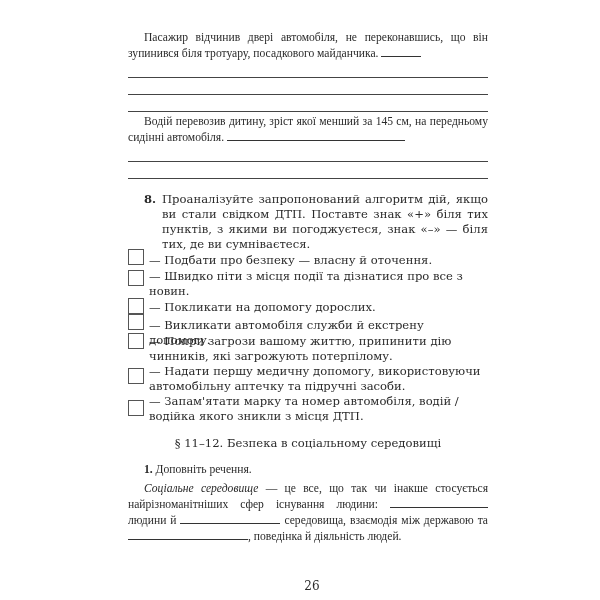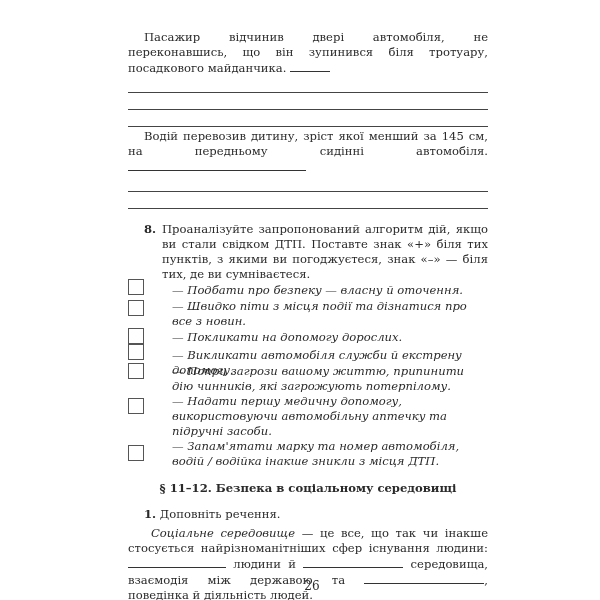--- a/index.html
+++ b/index.html
@@ -1,28 +1,28 @@
 <!DOCTYPE html>
 <html><head>
   <meta charset="utf-8">
   <style>
     html, body { margin: 0; padding: 0; background: #ffffff; }
     body { width: 600px; height: 600px; position: relative; overflow: hidden;
       font-family: "DejaVu Serif", "Liberation Serif", serif; color: #2a2a2a; }
     .page { position: absolute; left: 128px; top: 30px; width: 360px; font-size: 11.6px; line-height: 15px; }
     .para { margin: 0; text-align: justify; }
-    .indent { text-indent: 16px; }
+    .indent { text-indent: 16px; font-family: Liberation Serif, serif; }
     .fill { display: inline-block; border-bottom: 1px solid #333; height: 11px; vertical-align: baseline; }
     .line { height: 1px; background: #444; margin: 0; }
     .task { position: relative; padding-left: 18px; }
     .task .num { position: absolute; left: 0; top: 0; font-weight: bold; }
-    .it { font-style: italic; margin-left: 7px; }
-    .check-row { position: relative; padding-left: 44px; font-style: italic; }
+    .it { font-style: italic; }
+    .check-row { position: relative; padding-left: 21px; }
     .box { position: absolute; left: 0; width: 16px; height: 16px; border: 1px solid #555; box-sizing: border-box; background: #fff; }
-    .heading { text-align: center; font-weight: bold; font-family: "DejaVu Serif", serif; }
+    .heading { text-align: center; font-weight: normal; font-family: "DejaVu Serif", serif; }
     .pnum { position: absolute; left: 12px; width: 100%; text-align: center; }
   </style>
 </head>
 <body>
 
 <div class="page">
 
   <p class="para indent">
     <span>Пасажир відчинив двері автомобіля, не переконавшись, що він зупинився біля тротуару, посадкового майданчика.</span>
     <span class="fill" style="width:40px"></span>
@@ -68,21 +68,21 @@
     <div class="check-row" style="min-height:30px">
       <span class="box" style="top:-1px"></span>
       <span>— Попри загрози вашому життю, припинити дію чинників, які загрожують потерпілому.</span>
     </div>
     <div class="check-row" style="min-height:30px">
       <span class="box" style="top:4px"></span>
       <span>— Надати першу медичну допомогу, використовуючи автомобільну аптечку та підручні засоби.</span>
     </div>
     <div class="check-row" style="min-height:30px">
       <span class="box" style="top:6px"></span>
-      <span>— Запам'ятати марку та номер автомобіля, водій / водійка інакше зникли з місця ДТП.</span>
+      <span>— Запам'ятати марку та номер автомобіля, водій / водійка якого зникли з місця ДТП.</span>
     </div>
   </div>
 
   <div class="heading" style="margin-top:12px">§ 11–12. Безпека в соціальному середовищі</div>
 
   <div style="margin-top:11px">
     <p class="para indent">
       <b>1.</b>
       <span>Доповніть речення.</span>
     </p>

